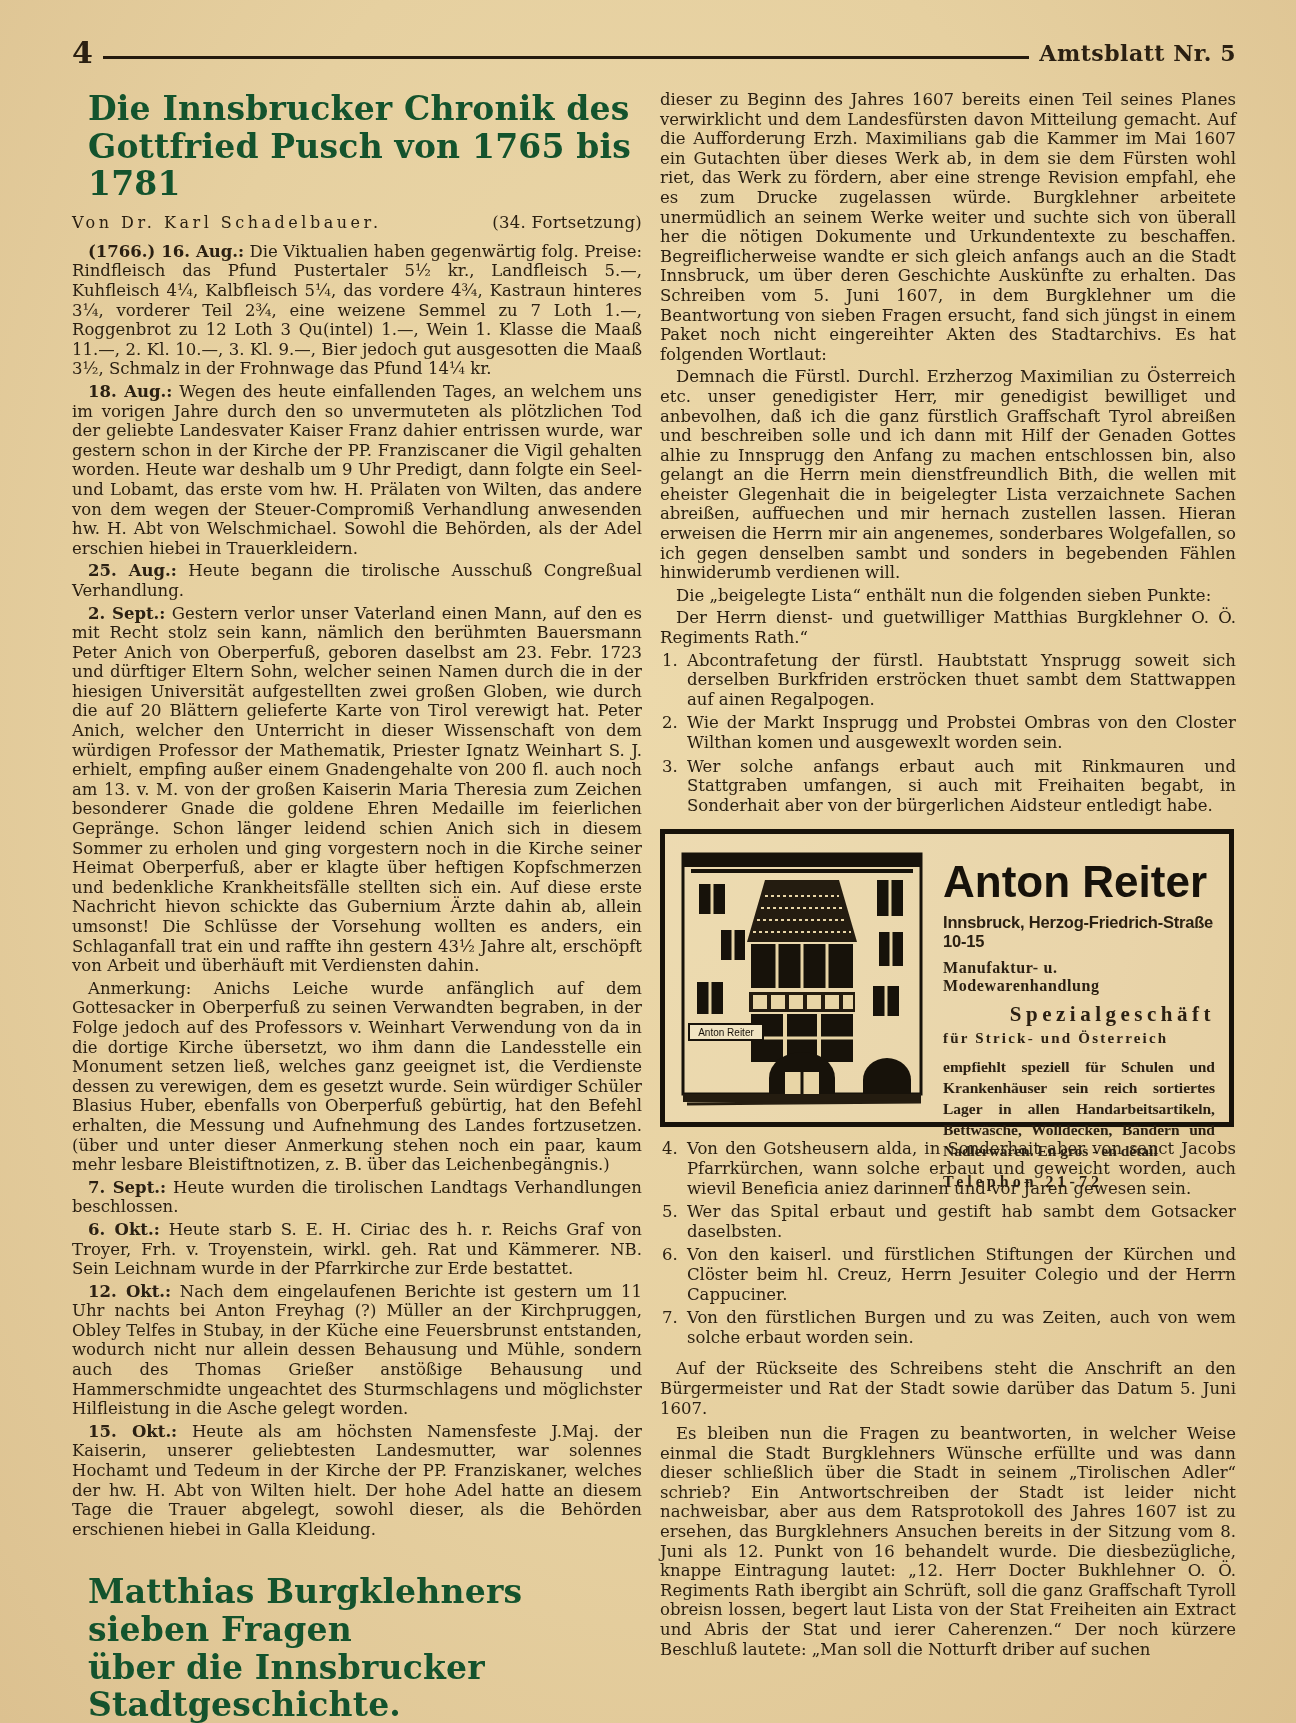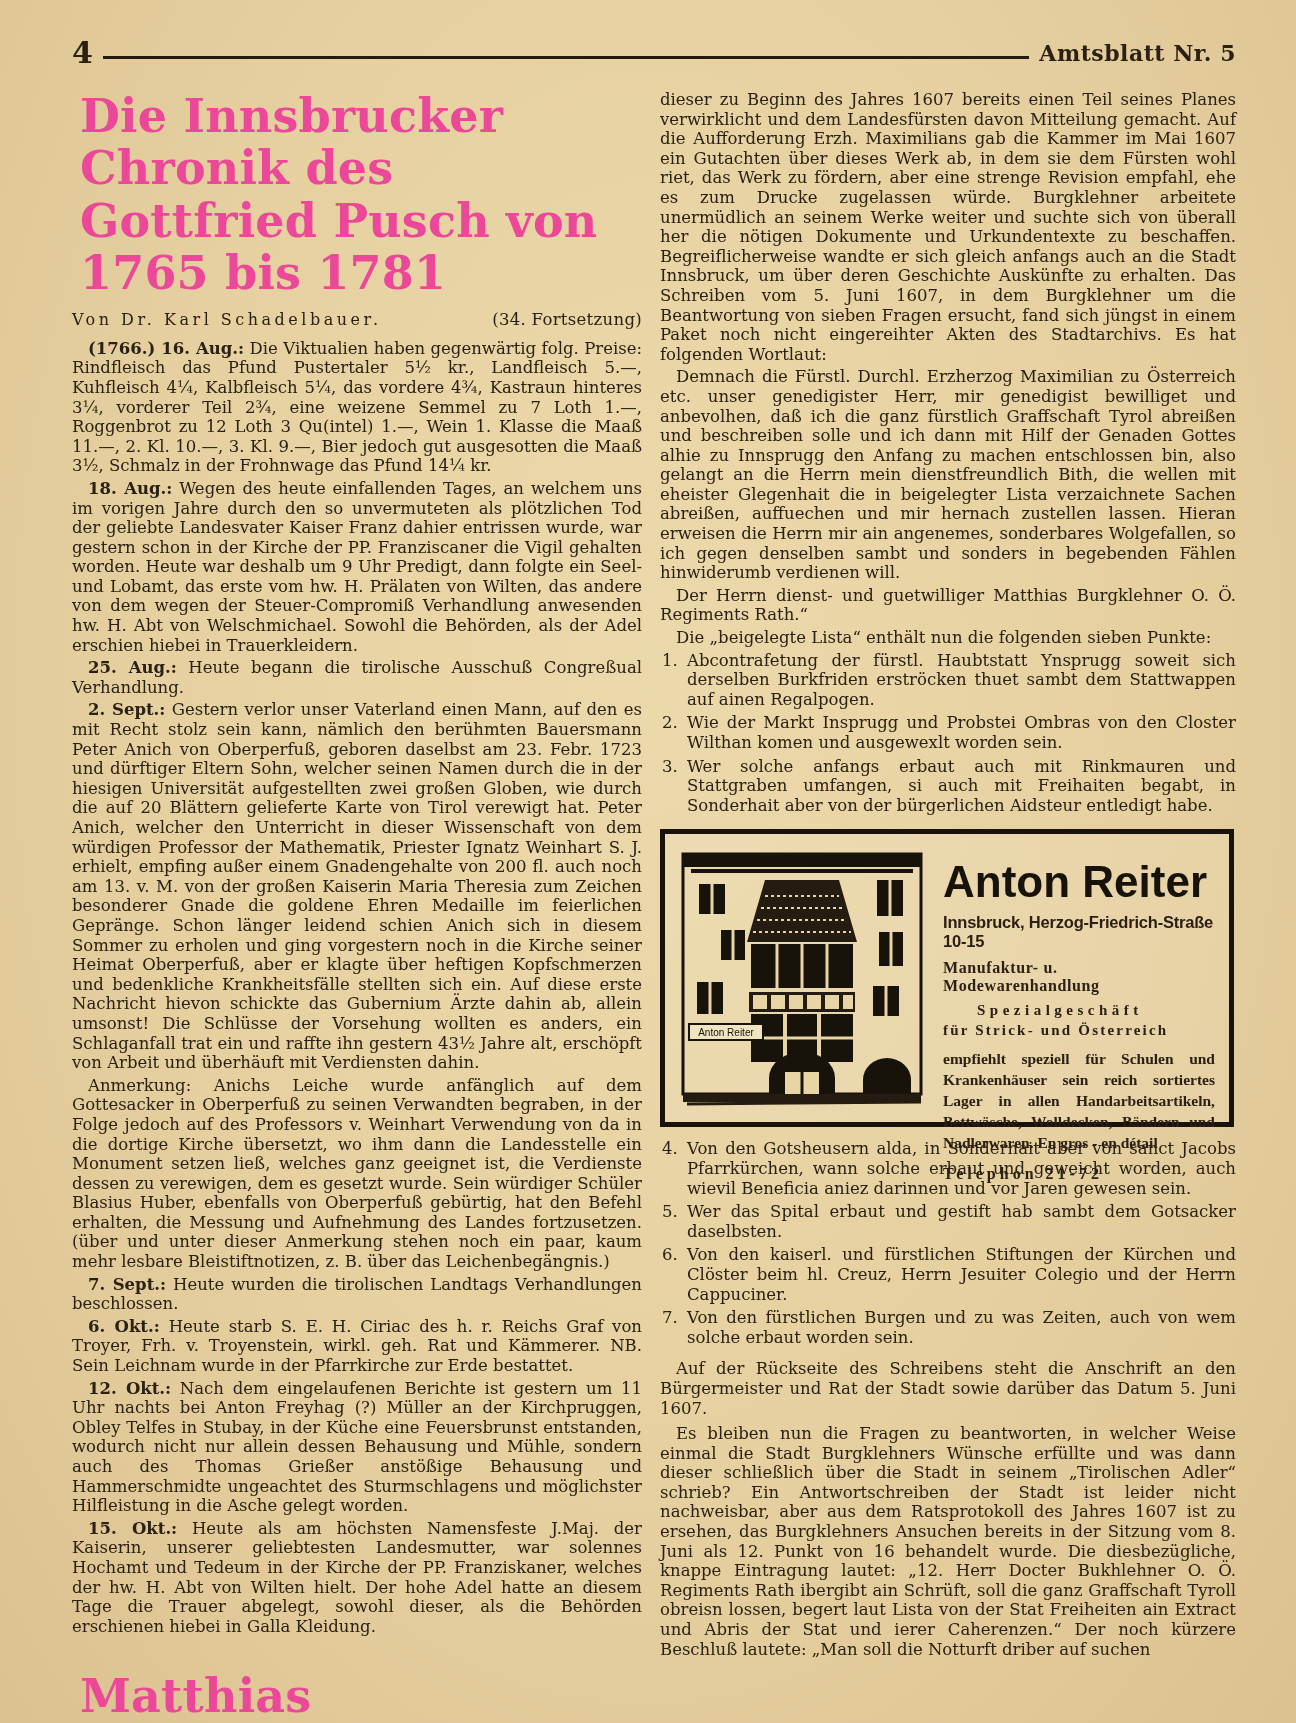--- a/index.html
+++ b/index.html
@@ -18,22 +18,22 @@
   .hdr .rule{flex:1;border-bottom:3px solid #241a0e;margin-bottom:5px;}
   .hdr .masthead{font-size:22px;font-weight:bold;letter-spacing:.5px;line-height:1;margin-bottom:0px;}
 
   
   .columns{display:flex;gap:18px;}
   .col{box-sizing:border-box;}
   .col-left{width:570px;}
   .col-right{width:576px;}
 
   h1.headline{
-    font-size:46px;line-height:1.14;margin:0 0 10px 8px;
-    font-weight:bold;color:#ec4899;letter-spacing:.2px;
+    font-size:33px;line-height:1.14;margin:0 0 10px 16px;
+    font-weight:bold;color:#14532d;letter-spacing:.2px;
   }
   .byline-row{display:flex;justify-content:space-between;align-items:flex-start;margin:0 0 10px 0;}
   .byline{font-size:16px;letter-spacing:3.5px;}
   .continuation{font-size:16.5px;letter-spacing:.3px;}
 
   p.body{
     font-size:16.5px;line-height:19.6px;text-align:justify;
     margin:0 0 3px 0;text-indent:16px;
   }
   p.body.noindent{text-indent:0;}
@@ -55,21 +55,21 @@
     padding:12px 14px 14px 12px;
     display:flex;gap:16px;
     height:262px;box-sizing:content-box;
     background:rgba(255,250,235,.12);
   }
   .ad-art{width:250px;flex:0 0 250px;}
   .ad-right{flex:1;display:flex;flex-direction:column;font-family:"Liberation Serif", serif;}
   .ad-name{font-family:"Liberation Sans", sans-serif;font-weight:bold;font-size:44px;line-height:1;letter-spacing:0px;color:#17120a;margin-top:14px;}
   .ad-addr{font-family:"Liberation Sans", sans-serif;font-weight:bold;font-size:16.5px;margin-top:9px;letter-spacing:-0.2px;}
   .ad-line1{font-weight:bold;font-size:16px;margin-top:8px;letter-spacing:.6px;}
-  .ad-line2{font-weight:bold;font-size:15px;margin-top:7px;letter-spacing:4.5px;text-align:left;padding-left:34px;}
+  .ad-line2{font-weight:bold;font-size:21px;margin-top:7px;letter-spacing:4.5px;text-align:right;padding-left:34px;}
   .ad-line3{font-weight:bold;font-size:15px;margin-top:3px;letter-spacing:2.2px;}
   .ad-body{font-weight:bold;font-size:15.5px;line-height:21px;margin-top:9px;text-align:justify;}
   .ad-phone{font-weight:bold;font-size:16px;letter-spacing:4px;text-align:left;margin-top:12px;}
 </style>
 </head>
 <body>
 
 <div class="page">
 
   <div class="hdr">
@@ -110,22 +110,22 @@
         </h1>
 
       </div>
 
     </div>
 
     <div class="col col-right">
 
       <p class="body noindent">dieser zu Beginn des Jahres 1607 bereits einen Teil seines Planes verwirklicht und dem Landesfürsten davon Mitteilung gemacht. Auf die Aufforderung Erzh. Maximilians gab die Kammer im Mai 1607 ein Gutachten über dieses Werk ab, in dem sie dem Fürsten wohl riet, das Werk zu fördern, aber eine strenge Revision empfahl, ehe es zum Drucke zugelassen würde. Burgklehner arbeitete unermüdlich an seinem Werke weiter und suchte sich von überall her die nötigen Dokumente und Urkundentexte zu beschaffen. Begreiflicherweise wandte er sich gleich anfangs auch an die Stadt Innsbruck, um über deren Geschichte Auskünfte zu erhalten. Das Schreiben vom 5. Juni 1607, in dem Burgklehner um die Beantwortung von sieben Fragen ersucht, fand sich jüngst in einem Paket noch nicht eingereihter Akten des Stadtarchivs. Es hat folgenden Wortlaut:</p>
       <p class="body">Demnach die Fürstl. Durchl. Erzherzog Maximilian zu Österreich etc. unser genedigister Herr, mir genedigist bewilliget und anbevolhen, daß ich die ganz fürstlich Graffschaft Tyrol abreißen und beschreiben solle und ich dann mit Hilf der Genaden Gottes alhie zu Innsprugg den Anfang zu machen entschlossen bin, also gelangt an die Herrn mein dienstfreundlich Bith, die wellen mit eheister Glegenhait die in beigelegter Lista verzaichnete Sachen abreißen, auffuechen und mir hernach zustellen lassen. Hieran erweisen die Herrn mir ain angenemes, sonderbares Wolgefallen, so ich gegen denselben sambt und sonders in begebenden Fählen hinwiderumb verdienen will.</p>
+      <p class="body">Die „beigelegte Lista“ enthält nun die folgenden sieben Punkte:</p>
       <p class="body">Der Herrn dienst- und guetwilliger Matthias Burgklehner O. Ö. Regiments Rath.“</p>
-      <p class="body">Die „beigelegte Lista“ enthält nun die folgenden sieben Punkte:</p>
 
       <div class="qitem"><span class="qnum">1.</span><span>Abcontrafetung der fürstl. Haubtstatt Ynsprugg soweit sich derselben Burkfriden erströcken thuet sambt dem Stattwappen auf ainen Regalpogen.</span></div>
       <div class="qitem"><span class="qnum">2.</span><span>Wie der Markt Insprugg und Probstei Ombras von den Closter Wilthan komen und ausgewexlt worden sein.</span></div>
       <div class="qitem"><span class="qnum">3.</span><span>Wer solche anfangs erbaut auch mit Rinkmauren und Stattgraben umfangen, si auch mit Freihaiten begabt, in Sonderhait aber von der bürgerlichen Aidsteur entledigt habe.</span></div>
 
       <div class="ad">
         <div class="ad-art">
           <svg width="250" height="262" viewBox="0 0 250 262" xmlns="http://www.w3.org/2000/svg">
 
             <rect x="6" y="8" width="238" height="240" fill="none" stroke="#17120a" stroke-width="3"></rect>

